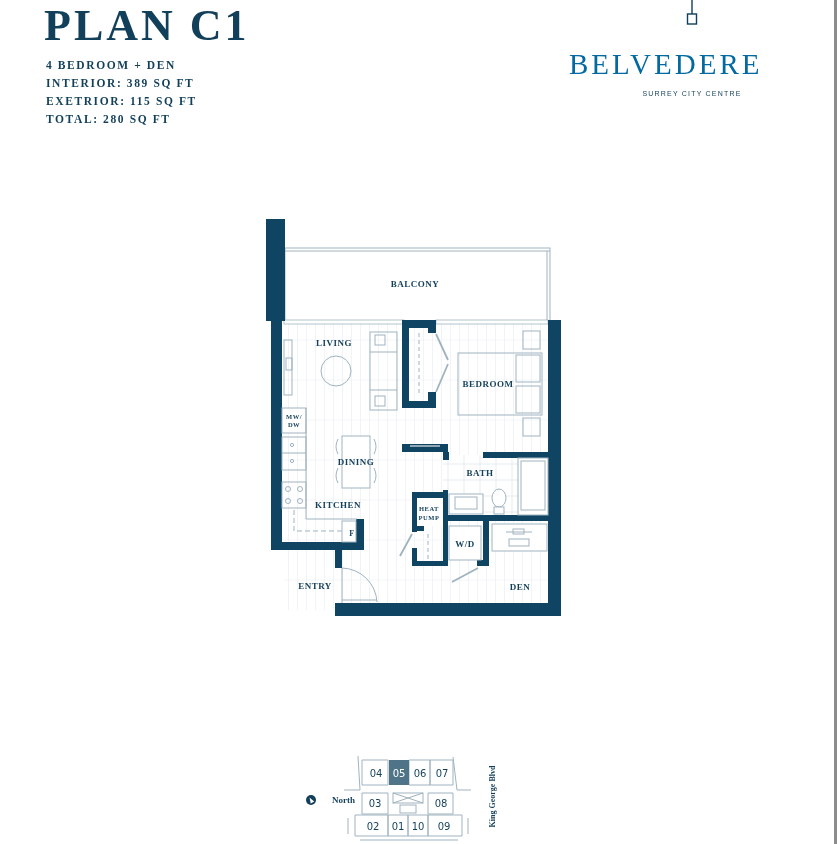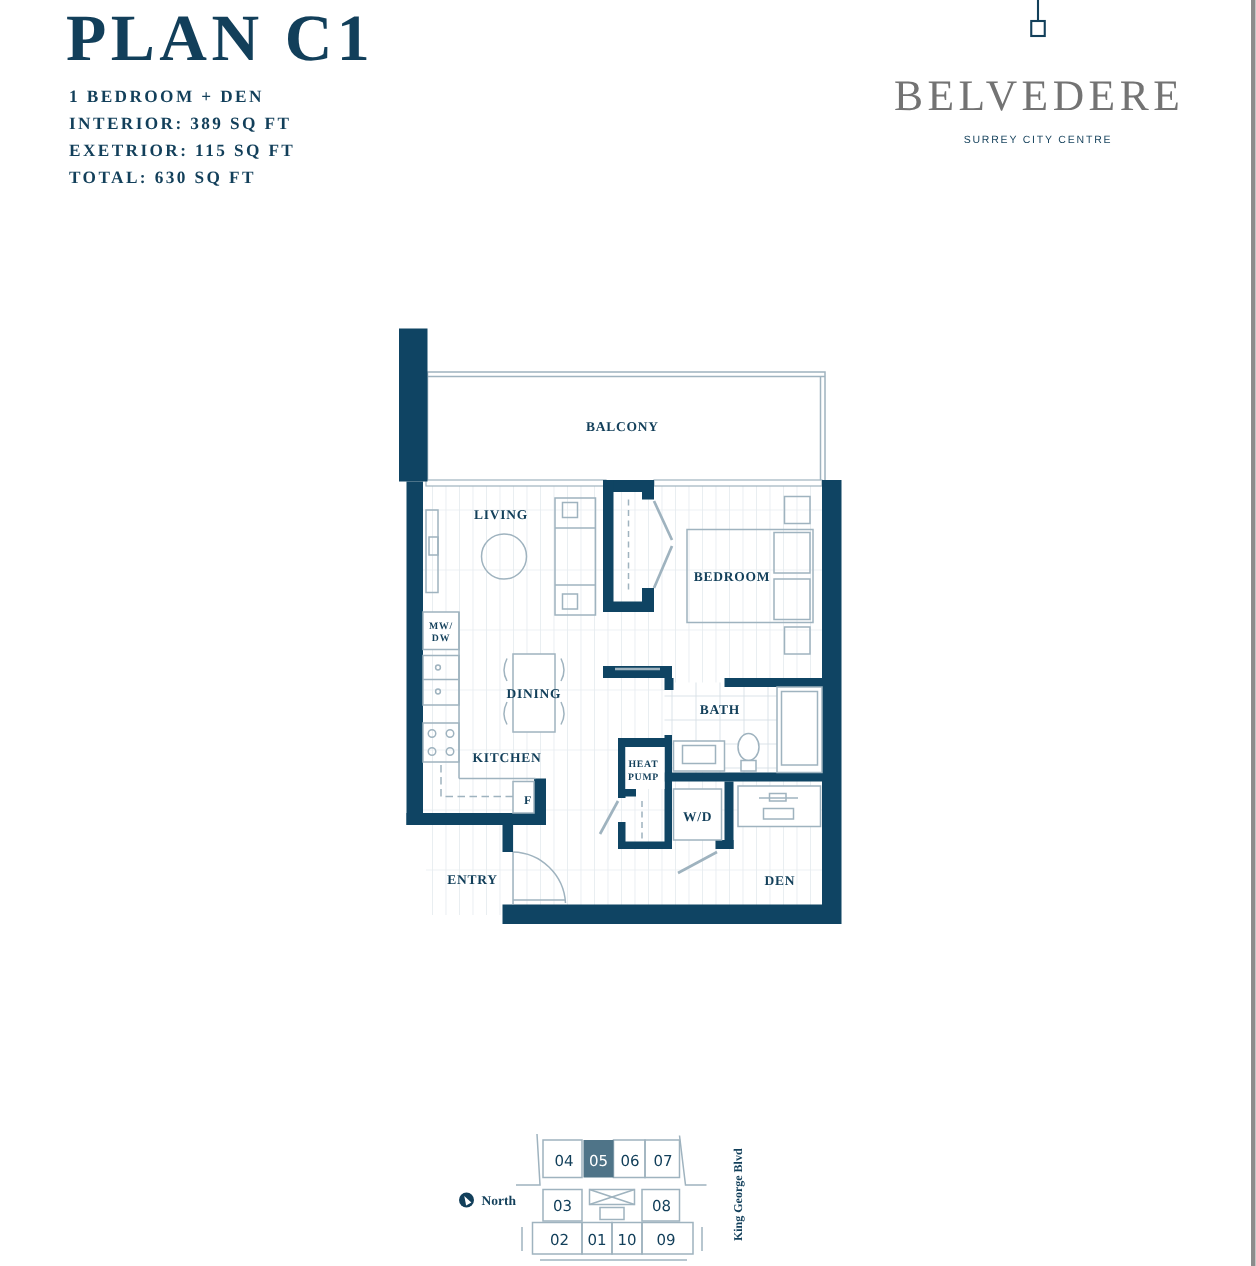--- a/index.html
+++ b/index.html
@@ -15,39 +15,39 @@
     font-size: 44px; letter-spacing: 3px; font-weight: bold; color: #123f5a;
     line-height: 48px;
   }
   .specs { position: absolute; left: 46px; top: 56px; }
   .spec-line {
     font-size: 11.5px; letter-spacing: 1.6px; font-weight: bold; color: #123f5a;
     line-height: 18px; height: 18px; white-space: nowrap;
   }
   .logo-mark { position: absolute; left: 686px; top: 0; width: 12px; height: 28px; }
   .brand-name {
-    position: absolute; left: 596px; top: 47px; width: 192px; text-align: left;
-    font-size: 29px; letter-spacing: 3px; color: #737373; line-height: 34px;
+    position: absolute; left: 569px; top: 47px; width: 192px; text-align: left;
+    font-size: 29px; letter-spacing: 3px; color: #0369a1; line-height: 34px;
   }
   .brand-sub {
     position: absolute; left: 596px; top: 90px; width: 192px; text-align: center;
     font-family: "Liberation Sans", "DejaVu Sans", sans-serif;
     font-size: 7px; letter-spacing: 1.2px; color: #123f5a;
   }
   .floorplan { position: absolute; left: 0; top: 0; width: 837px; height: 844px; }
   .room-label {
     font-family: "Liberation Serif", "DejaVu Serif", serif;
     font-weight: bold; fill: #123f5a; letter-spacing: 0.5px;
   }
   .kp-label {
     font-family: "DejaVu Sans", "Liberation Sans", sans-serif;
     fill: #123f5a; font-size: 10px;
   }
   .north {
-    position: absolute; left: 306px; top: 795px; display: flex; align-items: center; gap: 5px;
+    position: absolute; left: 306px; top: 795px; display: flex; align-items: center; gap: 16px;
     font-size: 9px; font-weight: bold; color: #123f5a;
   }
   .north-icon { width: 10px; height: 10px; border-radius: 50%; background: #123f5a; position: relative; }
   .north-icon::after {
     content: ""; position: absolute; left: 3px; top: 2px; width: 0; height: 0;
     border-left: 2px solid transparent; border-right: 2px solid transparent; border-bottom: 6px solid #fff;
     transform: rotate(-30deg);
   }
   .street-label {
     position: absolute; left: 452px; top: 792px; width: 80px; text-align: center;
@@ -55,24 +55,24 @@
     font-size: 8px; color: #123f5a; font-weight: bold; white-space: nowrap;
   }
 </style>
 </head>
 <body>
 
 <div class="page-edge"></div>
 
 <div class="plan-title">PLAN C1</div>
 <div class="specs">
-  <div class="spec-line">1 BEDROOM + DEN</div>
+  <div class="spec-line">4 BEDROOM + DEN</div>
   <div class="spec-line">INTERIOR: 389 SQ FT</div>
   <div class="spec-line">EXETRIOR: 115 SQ FT</div>
-  <div class="spec-line">TOTAL: 630 SQ FT</div>
+  <div class="spec-line">TOTAL: 280 SQ FT</div>
 </div>
 
 <svg class="logo-mark" viewBox="0 0 12 28">
   <line x1="6" y1="0" x2="6" y2="14" stroke="#123f5a" stroke-width="1.4"></line>
   <rect x="1.5" y="14" width="9" height="10" fill="none" stroke="#123f5a" stroke-width="1.4"></rect>
 </svg>
 <div class="brand-name">BELVEDERE</div>
 <div class="brand-sub">SURREY CITY CENTRE</div>
 
 <svg class="floorplan" viewBox="0 0 837 844">

